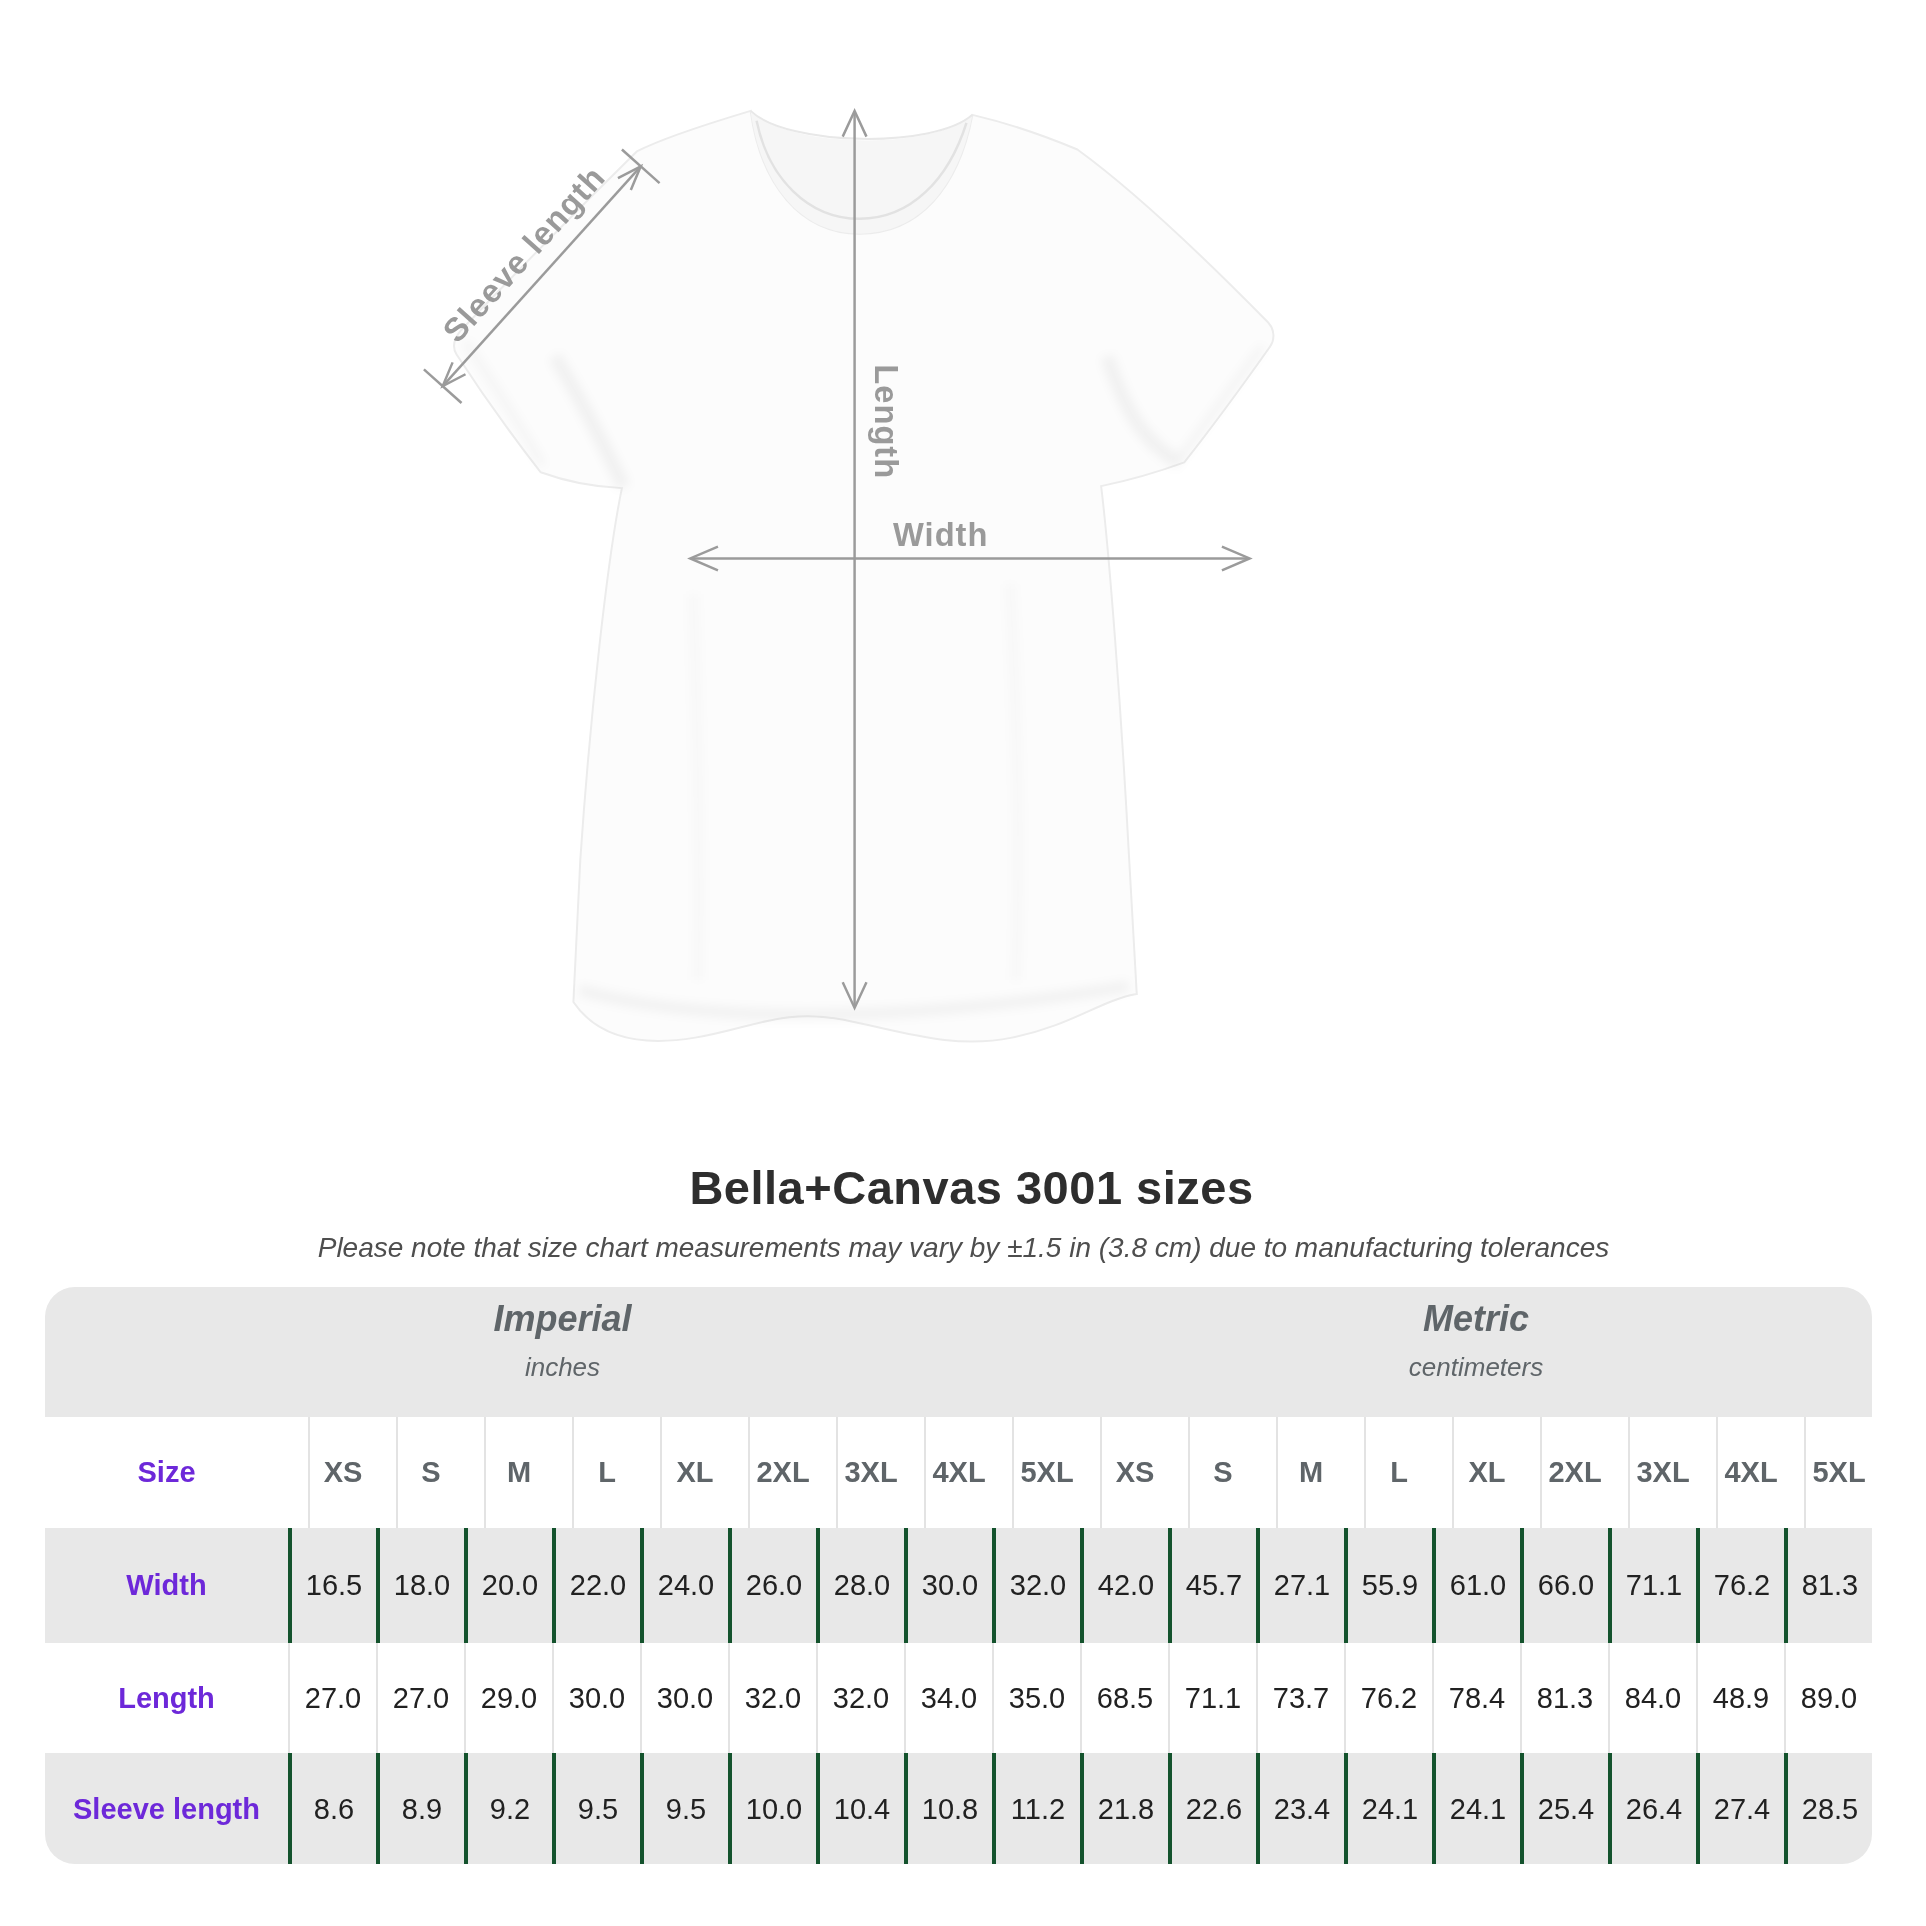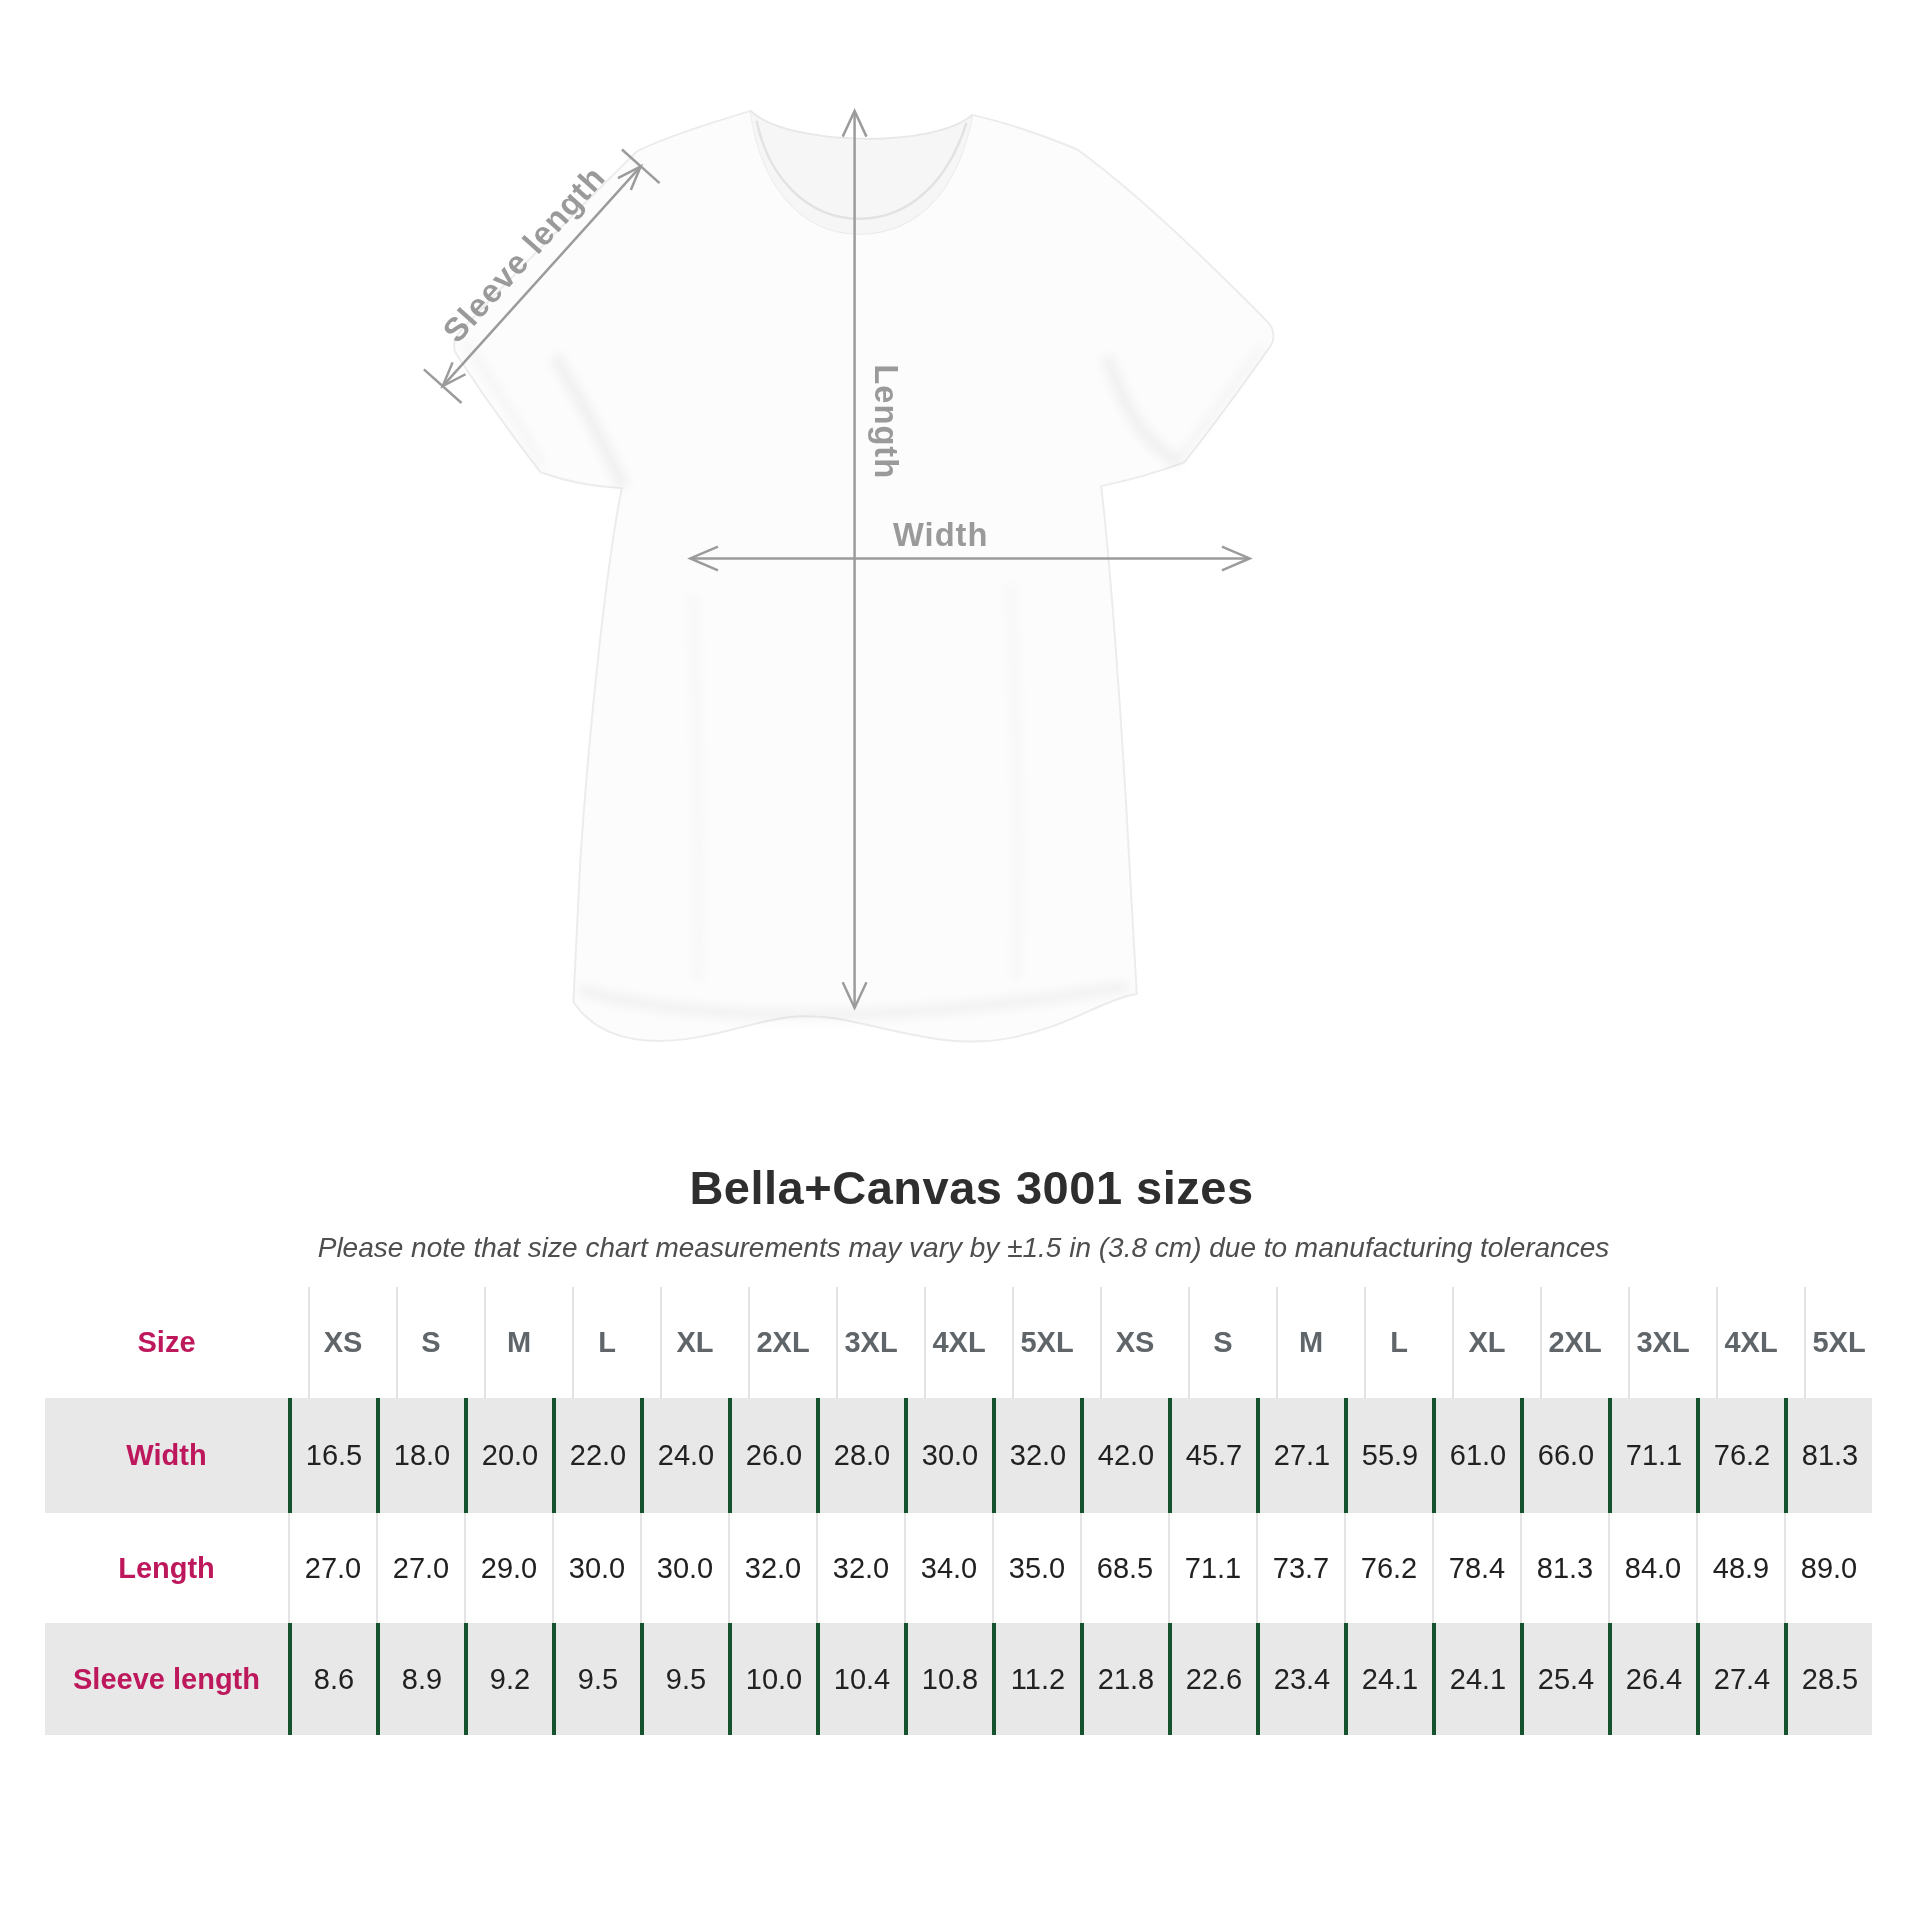--- a/index.html
+++ b/index.html
@@ -35,21 +35,21 @@
   .cell{display:flex;align-items:center;justify-content:center;box-sizing:border-box;min-width:0;}
   .gray-bg > .cell:nth-child(n+2){border-left:4px solid #14532d;}
   .white-bg > .cell:nth-child(n+2){border-left:2px solid #e3e3e3;}
   .group-cell{
     grid-column:span 9;flex-direction:column;gap:12px;padding-bottom:24px;
     border-left:none !important;
   }
   .group-cell:first-child{grid-column:1 / span 10;}
   .group-name{font-size:36px;font-weight:bold;font-style:italic;color:#5f6569;}
   .group-unit{font-size:26px;font-style:italic;color:#5f6569;}
-  .label-cell{font-size:29px;font-weight:bold;color:#be185d;text-align:right;}
+  .label-cell{font-size:29px;font-weight:bold;color:#6d28d9;text-align:right;}
   .size-cell{font-size:29px;font-weight:bold;color:#5f6569;margin-left:20px;}
   .value-cell{font-size:29px;color:#212121;}
 </style>
 </head>
 <body>
 
 <div class="stage">
 
   <svg class="diagram-svg" width="1927" height="1099" viewBox="0 0 1946 1110">
     <defs>
@@ -123,20 +123,30 @@
       <polyline class="dim-line" points="1234,552 1262,564 1234,576"></polyline>
     </g>
     <text class="dim-label" x="950" y="551" text-anchor="middle">Width</text>
   </svg>
 
   <div class="chart-title">Bella+Canvas 3001 sizes</div>
   <div class="chart-subtitle">Please note that size chart measurements may vary by ±1.5 in (3.8 cm) due to manufacturing tolerances</div>
 
   <div class="size-table">
 
+    <div class="trow group-row gray-bg">
+      <div class="cell group-cell">
+        <span class="group-name">Imperial</span>
+        <span class="group-unit">inches</span>
+      </div>
+      <div class="cell group-cell">
+        <span class="group-name">Metric</span>
+        <span class="group-unit">centimeters</span>
+      </div>
+    </div>
 
     <div class="trow size-row white-bg">
       <div class="cell label-cell">Size</div>
     <div class="cell size-cell">XS</div>
         <div class="cell size-cell">S</div>
         <div class="cell size-cell">M</div>
         <div class="cell size-cell">L</div>
         <div class="cell size-cell">XL</div>
         <div class="cell size-cell">2XL</div>
         <div class="cell size-cell">3XL</div>

